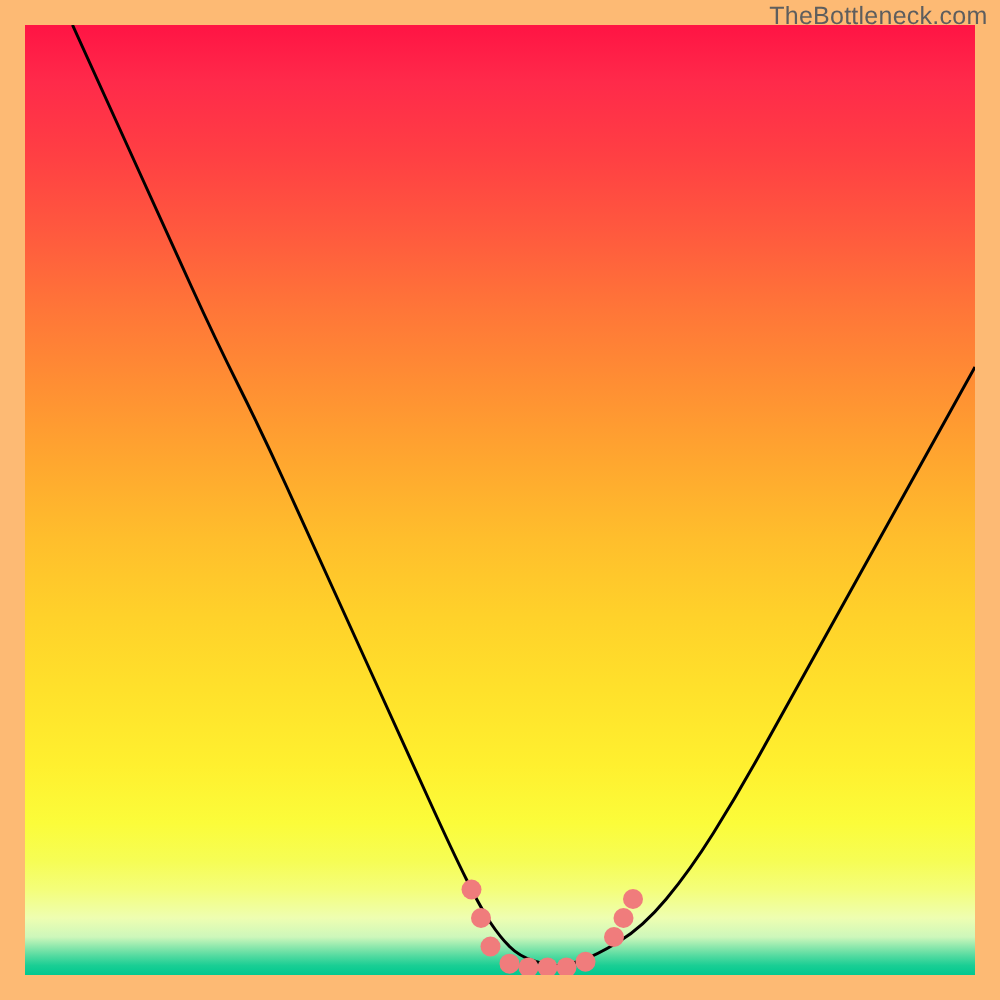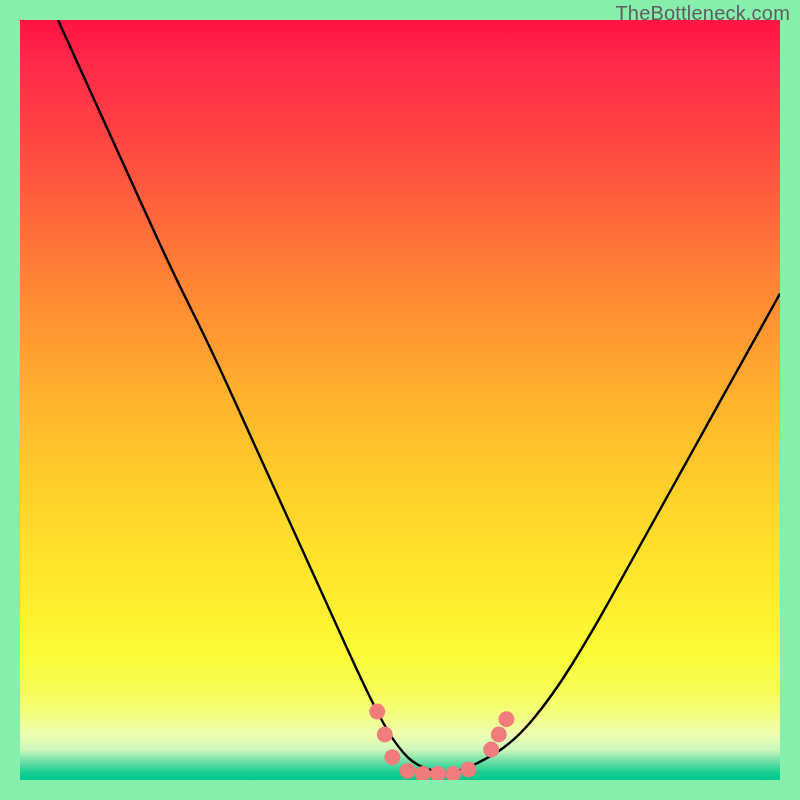--- a/index.html
+++ b/index.html
@@ -10,21 +10,21 @@
     background: #000;
     font-family: Arial, Helvetica, sans-serif;
     overflow: hidden;
   }
   .frame {
     position: absolute;
     left: 0;
     top: 0;
     width: 800px;
     height: 800px;
-    background: #86efac;
+    background: #fdba74;
   }
   .plot-area {
     position: absolute;
     left: 20px;
     top: 20px;
     width: 760px;
     height: 760px;
     
     background: linear-gradient(
       to bottom,

